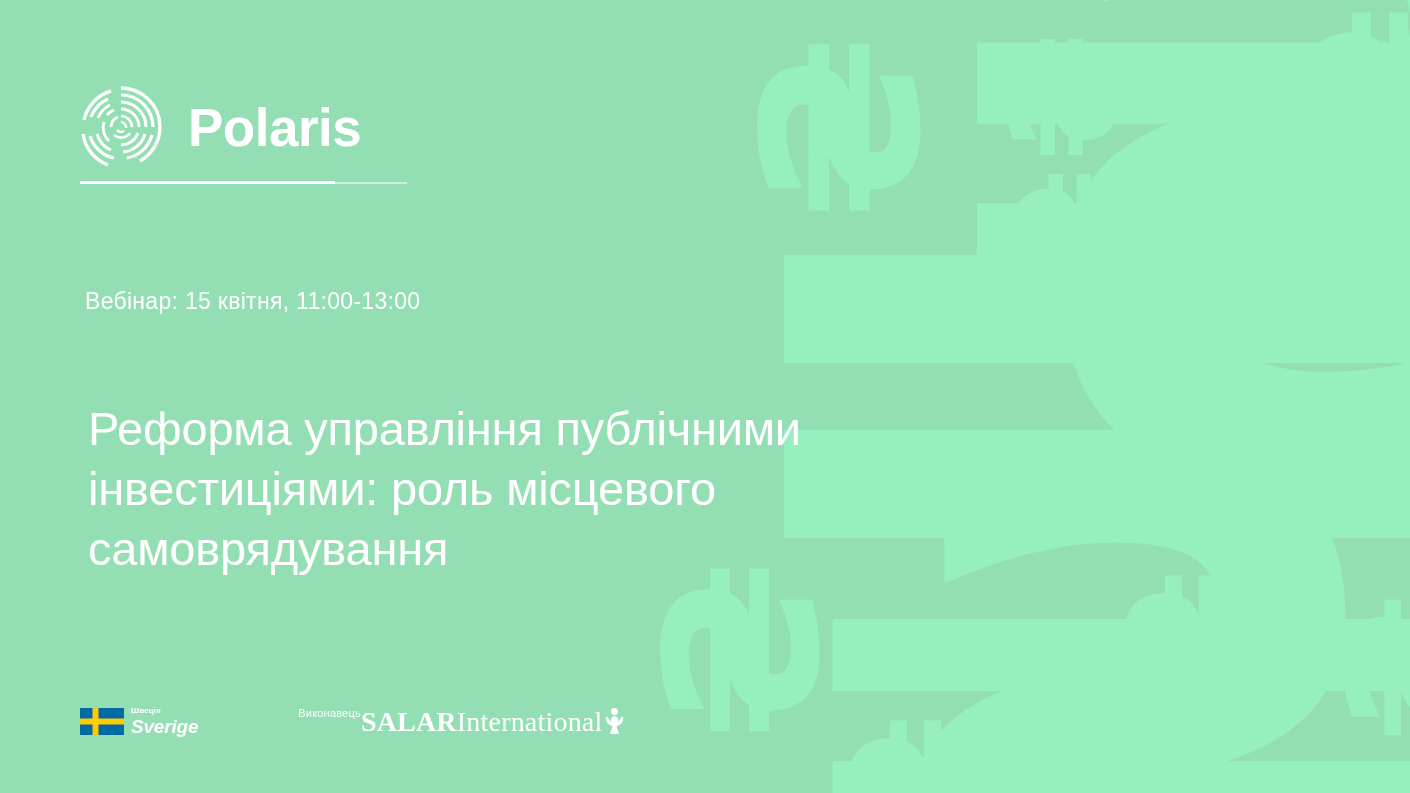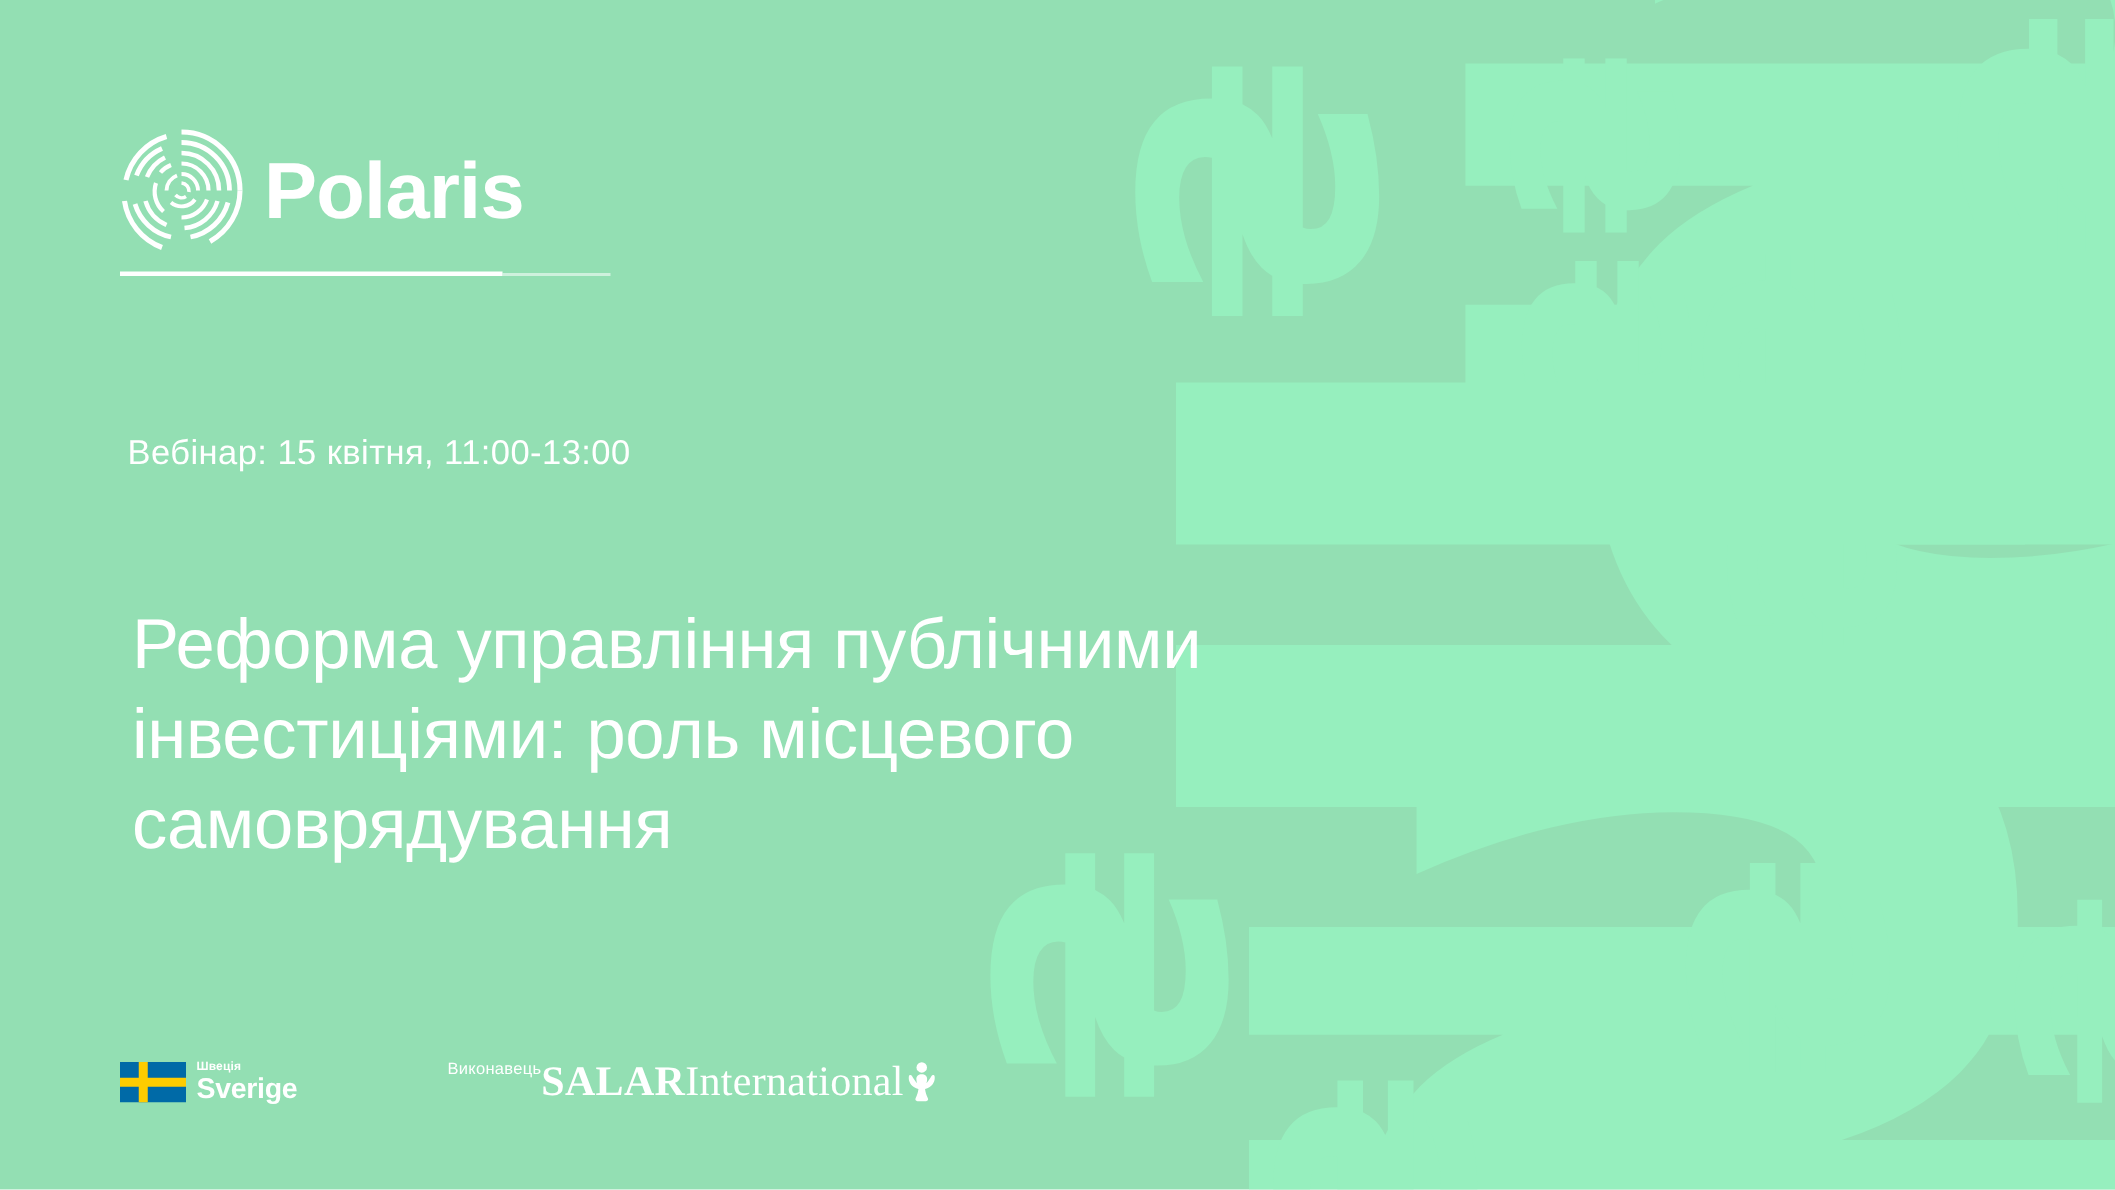--- a/index.html
+++ b/index.html
@@ -37,21 +37,21 @@
     background: #96efbe;
   }
 
   
   #brand {
     position: absolute;
     left: 78px;
     top: 84px;
     display: flex;
     align-items: center;
-    gap: 12px;
+    gap: 24px;
   }
   #brand-mark {
     width: 86px;
     height: 86px;
     flex: 0 0 auto;
   }
   #brand-name {
     color: #ffffff;
     font-size: 53px;
     font-weight: 700;
@@ -135,20 +135,21 @@
     font-size: 8px;
     font-weight: 700;
     letter-spacing: 0.1px;
     margin-bottom: 2px;
   }
   #sweden-text .sv-sv {
     color: #ffffff;
     font-size: 19px;
     font-weight: 700;
     letter-spacing: -0.2px;
+    font-style: italic;
   }
   #executor-label {
     margin-left: 100px;
     color: #ffffff;
     font-size: 11px;
     font-weight: 400;
     letter-spacing: 0.2px;
   }
   #salar-logo {
     display: flex;

